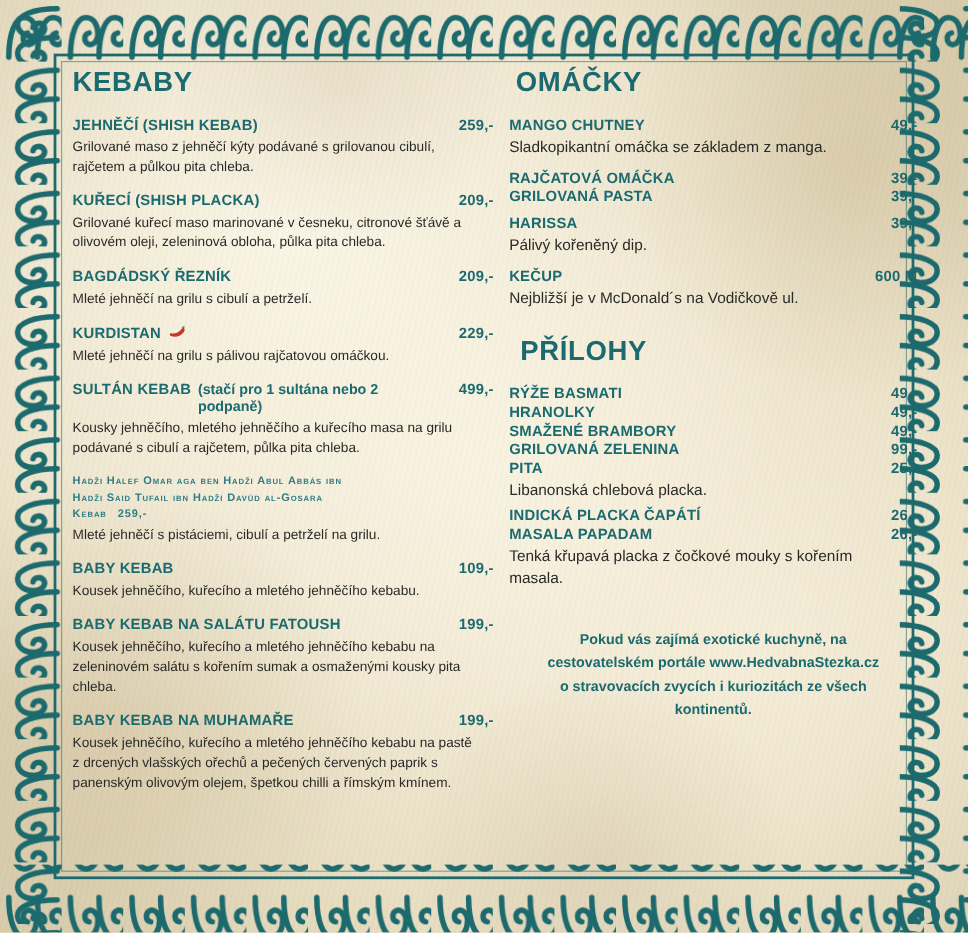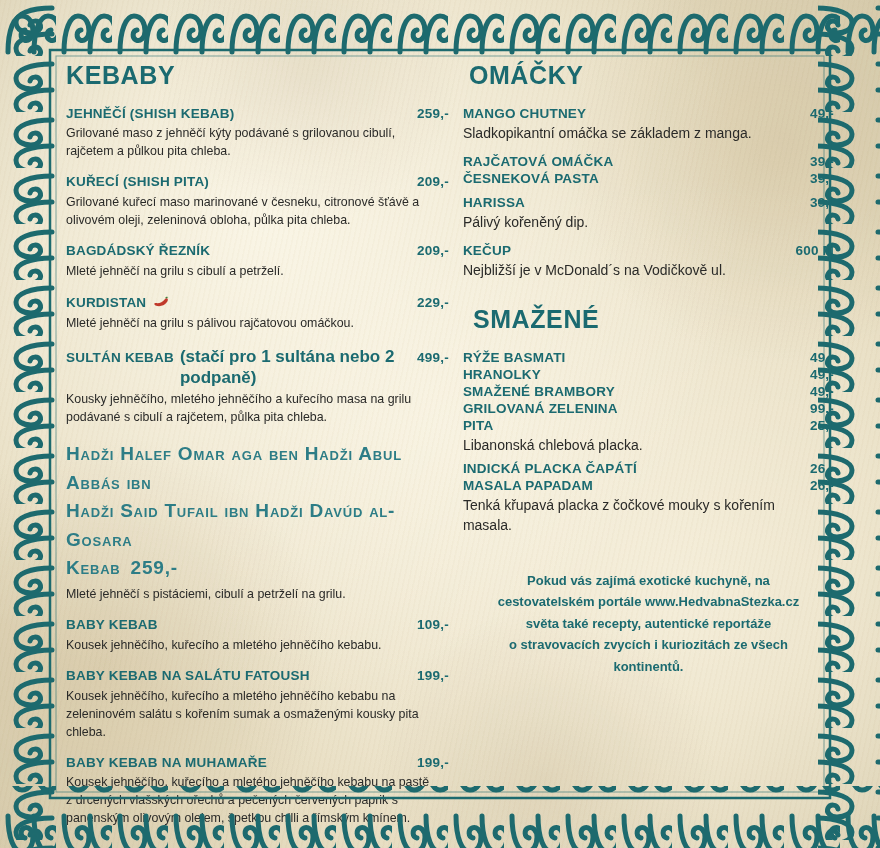--- a/index.html
+++ b/index.html
@@ -90,21 +90,21 @@
     font-size: 13.5px;
     letter-spacing: 0.2px;
     line-height: 1.25;
   }
   .item-name {
     flex: 0 1 auto;
     white-space: nowrap;
   }
   .item-sub {
     font-weight: bold;
-    font-size: 17px;
+    font-size: 13px;
     letter-spacing: 0;
   }
   .dotfill {
     flex: 1 1 auto;
     min-width: 8px;
   }
   .item-price {
     flex: 0 0 auto;
     font-weight: bold;
     font-size: 13.5px;
@@ -121,21 +121,21 @@
 
   .chili {
     display: inline-block;
     margin-left: 6px;
     transform: translateY(1px);
   }
 
   
   .fancy {
     color: #2d7d86;
-    font-size: 19px;
+    font-size: 10px;
     font-weight: bold;
     line-height: 1.5;
     font-variant: small-caps;
     letter-spacing: 0.8px;
   }
   .fancy .fancy-line { display: block; }
   .fancy-price {
     font-weight: bold;
     margin-left: 10px;
   }
@@ -228,21 +228,21 @@
         <div class="item-head">
           <span class="item-name">JEHNĚČÍ (SHISH KEBAB)</span>
           <span class="dotfill"></span>
           <span class="item-price">259,-</span>
         </div>
         <div class="item-desc">Grilované maso z jehněčí kýty podávané s grilovanou cibulí, rajčetem a půlkou pita chleba.</div>
       </div>
 
       <div class="item">
         <div class="item-head">
-          <span class="item-name">KUŘECÍ (SHISH PITA)</span>
+          <span class="item-name">KUŘECÍ (SHISH PLACKA)</span>
           <span class="dotfill"></span>
           <span class="item-price">209,-</span>
         </div>
         <div class="item-desc">Grilované kuřecí maso marinované v česneku, citronové šťávě a olivovém oleji, zeleninová obloha, půlka pita chleba.</div>
       </div>
 
       <div class="item">
         <div class="item-head">
           <span class="item-name">BAGDÁDSKÝ ŘEZNÍK</span>
           <span class="dotfill"></span>
@@ -330,21 +330,21 @@
       <div>
         <div class="prow">
           <span class="nm">RAJČATOVÁ OMÁČKA</span>
           <span class="sp"></span>
           <span class="pr">39,-</span>
         </div>
       </div>
 
       <div>
         <div class="prow">
-          <span class="nm">ČESNEKOVÁ PASTA</span>
+          <span class="nm">GRILOVANÁ PASTA</span>
           <span class="sp"></span>
           <span class="pr">39,-</span>
         </div>
         <div class="gap-sm"></div>
       </div>
 
       <div>
         <div class="prow">
           <span class="nm">HARISSA</span>
           <span class="sp"></span>
@@ -355,21 +355,21 @@
 
       <div>
         <div class="prow">
           <span class="nm">KEČUP</span>
           <span class="sp"></span>
           <span class="pr">600 M</span>
         </div>
         <div class="pdesc">Nejbližší je v McDonald´s na Vodičkově ul.</div>
       </div>
 
-      <h2 class="section-title prilohy">SMAŽENÉ</h2>
+      <h2 class="section-title prilohy">PŘÍLOHY</h2>
 
       <div>
         <div class="prow">
           <span class="nm">RÝŽE BASMATI</span>
           <span class="sp"></span>
           <span class="pr">49,-</span>
         </div>
       </div>
       <div>
         <div class="prow">
@@ -412,20 +412,19 @@
           <span class="nm">MASALA PAPADAM</span>
           <span class="sp"></span>
           <span class="pr">26,-</span>
         </div>
         <div class="pdesc last">Tenká křupavá placka z čočkové mouky s kořením masala.</div>
       </div>
 
       <div class="promo">
         <div>Pokud vás zajímá exotické kuchyně, na</div>
         <div>cestovatelském portále www.HedvabnaStezka.cz</div>
-        <div>světa také recepty, autentické reportáže</div>
         <div>o stravovacích zvycích i kuriozitách ze všech</div>
         <div>kontinentů.</div>
       </div>
     </div>
 
   </div>
 </div>
 
 </body></html>

